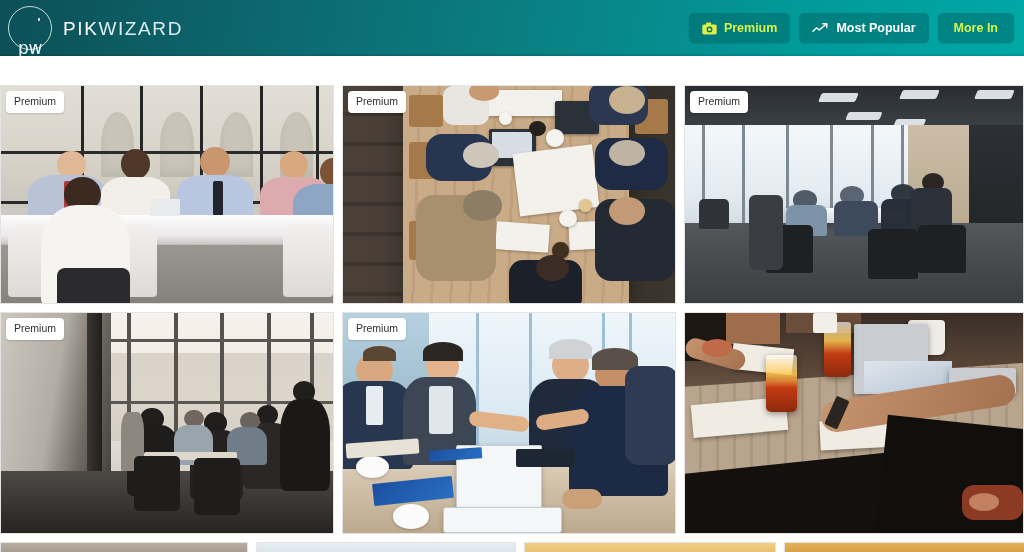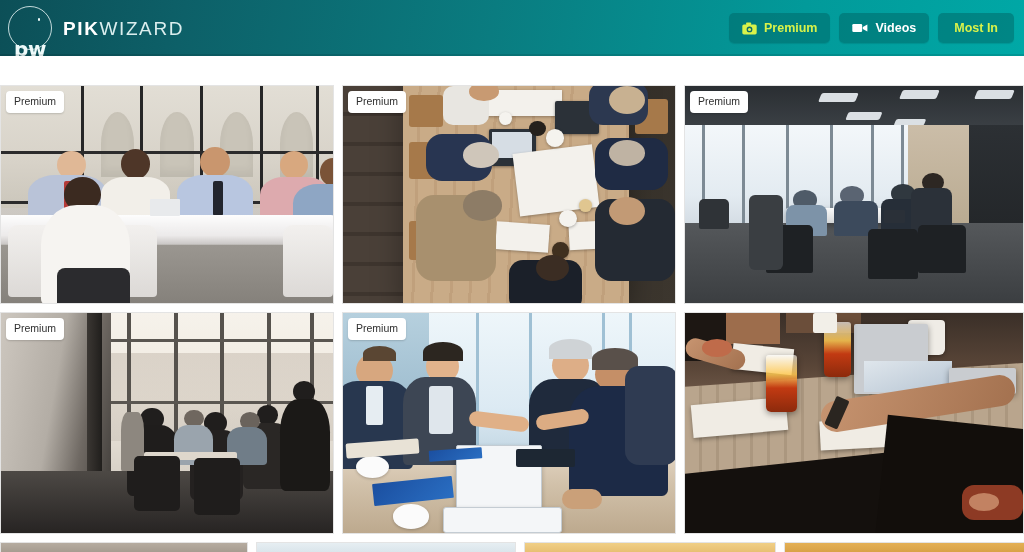--- a/index.html
+++ b/index.html
@@ -26,35 +26,35 @@
 
   
   .logo { display: flex; align-items: center; margin-left: 8px; }
   .logo-mark {
     width: 44px; height: 44px; border-radius: 50%;
     border: 1.6px solid rgba(235,248,248,0.82);
     display: flex; align-items: center; justify-content: center;
     position: relative; flex: 0 0 auto;
   }
   .logo-mark .pw {
-    font-size: 20px; font-weight: 700; color: #eefafa;
+    font-size: 17px; font-weight: 400; color: #eefafa;
     letter-spacing: -0.3px; line-height: 1;
     font-family: "DejaVu Sans", sans-serif;
     margin-top: 41px;
   }
   .logo-mark .dot {
     position: absolute; top: 11px; right: 11px;
     width: 2.5px; height: 2.5px; border-radius: 50%;
     background: #eefafa;
   }
   .logo-text {
     margin-left: 11px; font-size: 19px; line-height: 1;
     letter-spacing: 1.6px; white-space: nowrap;
   }
-  .logo-text .bold { font-weight: 700; color: #ffffff; }
+  .logo-text .bold { font-weight: 400; color: #ffffff; }
   .logo-text .light { font-weight: 300; color: #dbeeee; }
 
   
   .search-wrap {
     margin-left: 22px;
     width: 212px; height: 34px;
     background: #0b3f46;
     border-radius: 5px;
     display: flex; align-items: center;
     box-shadow: 0 1px 2px rgba(0,0,0,0.22);
@@ -244,32 +244,32 @@
     <button class="nav-btn accent">
       <svg class="nav-ico" width="15" height="13" viewBox="0 0 24 20">
         <rect x="0.5" y="3.5" width="23" height="16" rx="2.6" fill="#d8f24a"></rect>
         <rect x="6.5" y="0.5" width="8" height="4" rx="1.2" fill="#d8f24a"></rect>
         <circle cx="12" cy="11.5" r="4.6" fill="#0a6a6a"></circle>
         <circle cx="12" cy="11.5" r="2.5" fill="#d8f24a"></circle>
       </svg>
       <span>Premium</span>
     </button>
 
+
     <button class="nav-btn">
-      <svg class="nav-ico" width="16" height="12" viewBox="0 0 26 18">
-        <rect x="0.5" y="2.5" width="16" height="13" rx="2" fill="#ffffff"></rect>
-        <path d="M17.5 7.4 L25 3.2 V14.8 L17.5 10.6 Z" fill="#ffffff"></path>
+      <svg class="nav-ico" width="17" height="12" viewBox="0 0 26 16" fill="none" stroke="#ffffff" stroke-width="2.2" stroke-linecap="round" stroke-linejoin="round">
+        <path d="M1.5 13 L7 7.5 L11 11 L22 1.8"></path>
+        <path d="M16.5 1.6 H22.6 V7.4" stroke-width="2.2"></path>
       </svg>
-      <span>Videos</span>
+      <span>Most Popular</span>
     </button>
 
 
-
     <button class="nav-btn signin accent">
-      <span>Most In</span>
+      <span>More In</span>
     </button>
   </nav>
 </div>
 
 <div class="gallery">
 
   <div class="grid-row">
 
     <div class="cell" style="width:334px;height:219px">
       <div class="photo ph1 p-base">

